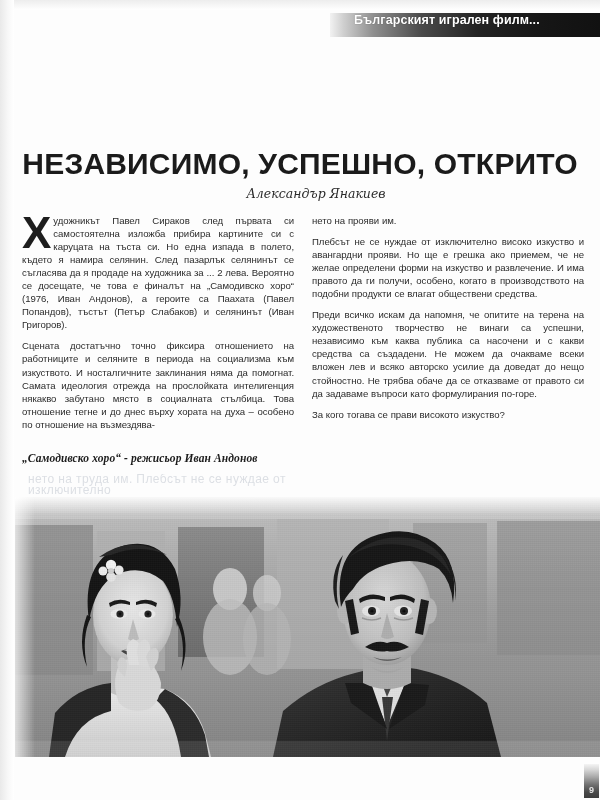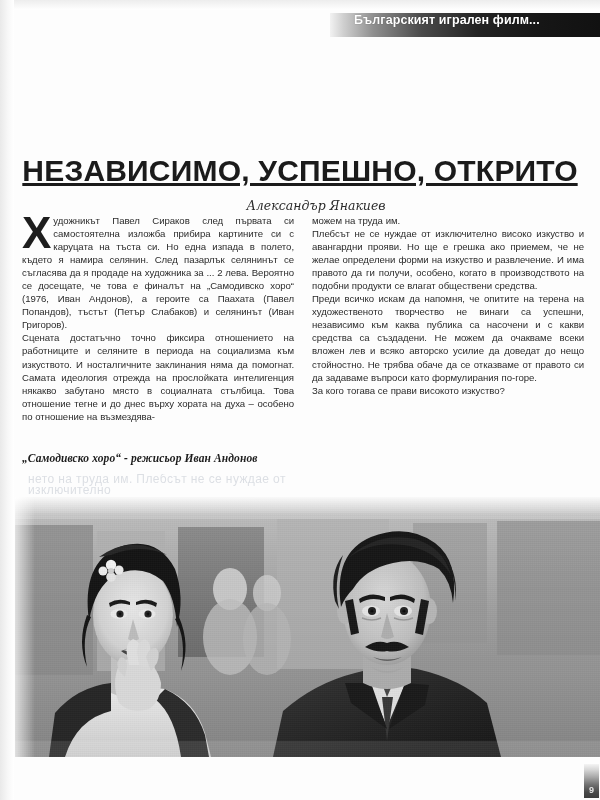--- a/index.html
+++ b/index.html
@@ -67,24 +67,23 @@
     left: 0;
     right: 0;
     top: 144px;
     text-align: center;
   }
   .article-title {
     font-size: 30px;
     font-weight: bold;
     letter-spacing: 0.2px;
     color: #1b1b1b;
-    margin: 11px;
+    margin: 4px;
     line-height: 1.05;
     white-space: nowrap;
-    text-decoration: underline;
   }
   .article-byline {
     margin-top: 6px;
     font-family: "DejaVu Serif", serif;
     font-style: italic;
     font-size: 12.5px;
     color: #2a2a2a;
     padding-left: 32px;
   }
 
@@ -104,21 +103,21 @@
   .col p {
     margin: 0;
     font-size: 9.6px;
     line-height: 13.05px;
     text-align: justify;
     color: #2b2b2b;
     font-family: "Liberation Sans", sans-serif;
     letter-spacing: -0.05px;
     word-spacing: 0.2px;
   }
-  .col p + p { margin-top: 0; }
+  .col p + p { margin-top: 8px; }
 
   
   .dropcap {
     float: left;
     font-size: 44px;
     line-height: 36px;
     font-weight: bold;
     font-family: "Liberation Sans", sans-serif;
     margin: 1px 2px -2px 0;
     color: #1d1d1d;
@@ -231,21 +230,21 @@
   </div>
 
   <div class="columns">
 
     <div class="col">
       <p><span class="dropcap">Х</span><span>удожникът Павел Сираков след първата си самостоятелна изложба прибира картините си с каруцата на тъста си. Но една изпада в полето, където я намира селянин. След пазарлък селянинът се съгласява да я продаде на художника за ... 2 лева. Вероятно се досещате, че това е финалът на „Самодивско хоро“ (1976, Иван Андонов), а героите са Паахата (Павел Попандов), тъстът (Петър Слабаков) и селянинът (Иван Григоров).</span></p>
       <p>Сцената достатъчно точно фиксира отношението на работниците и селяните в периода на социализма към изкуството. И носталгичните заклинания няма да помогнат. Самата идеология отрежда на прослойката интелигенция някакво забутано място в социалната стълбица. Това отношение тегне и до днес върху хората на духа – особено по отношение на възмездява-</p>
     </div>
 
     <div class="col">
-      <p>можем на труда им.</p>
+      <p>нето на прояви им.</p>
       <p>Плебсът не се нуждае от изключително високо изкуство и авангардни прояви. Но ще е грешка ако приемем, че не желае определени форми на изкуство и развлечение. И има правото да ги получи, особено, когато в производството на подобни продукти се влагат обществени средства.</p>
       <p>Преди всичко искам да напомня, че опитите на терена на художественото творчество не винаги са успешни, независимо към каква публика са насочени и с какви средства са създадени. Не можем да очакваме всеки вложен лев и всяко авторско усилие да доведат до нещо стойностно. Не трябва обаче да се отказваме от правото си да задаваме въпроси като формулирания по-горе.</p>
       <p>За кого тогава се прави високото изкуство?</p>
     </div>
 
   </div>
 
   <div class="photo-caption">„Самодивско хоро“ - режисьор Иван Андонов</div>
 
   <div class="ghost-text">нето на труда им. Плебсът не се нуждае от изключително</div>

